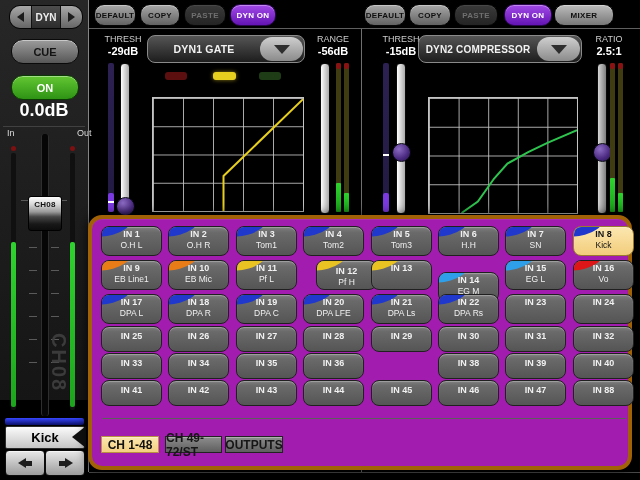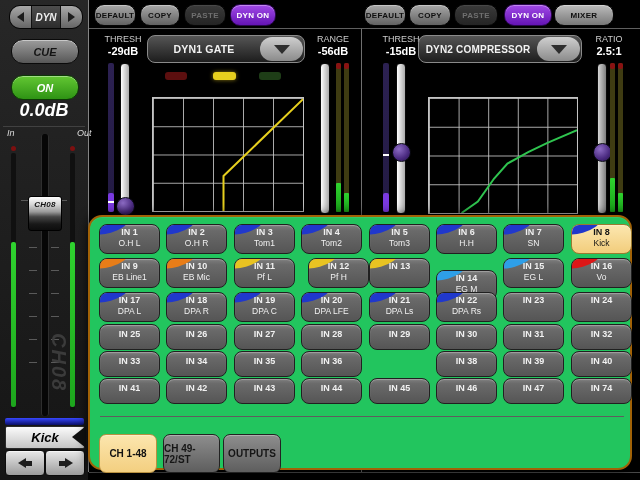--- a/index.html
+++ b/index.html
@@ -1,20 +1,20 @@
 <!DOCTYPE html>
 <html style="--accent-purple: #6414b4; --accent-purple-light: #a24ae8; --on-green: #2e9314; --on-green-light: #63c733; --selected-cream: #f5d488; --curve-yellow: #e6cf1e; --curve-green: #2fc44f; --meter-green: #2fd32f; --corner-blue: #2038cc; --corner-sky: #2e9fe8; --corner-orange: #e87d18; --corner-yellow: #e8c322; --corner-red: #dd1717;"><head>
 <meta charset="utf-8">
 <style>
   html,body{margin:0;padding:0;background:#000;}
   body{width:640px;height:480px;position:relative;overflow:hidden;
        font-family:"Liberation Sans",sans-serif;-webkit-font-smoothing:antialiased;}
   
-  .sidebar{position:absolute;left:0;top:0;width:88px;height:480px;
-           background:linear-gradient(180deg,#272727,#151515);font-style:italic;}
+  .sidebar{position:absolute;left:0;top:0;width:88px;height:400px;
+           background:linear-gradient(180deg,#272727,#151515);}
   .dyn-sel{position:absolute;left:9px;top:5px;width:72px;height:22px;border-radius:11px;
            overflow:hidden;display:flex;border:1px solid #050505;}
   .dyn-sel .seg{display:flex;align-items:center;justify-content:center;height:100%;}
   .dyn-sel .arrow{width:21px;background:linear-gradient(#a8a8a8,#666);cursor:pointer;}
   .dyn-sel .mid{flex:1;background:linear-gradient(#4d4d4d,#2c2c2c);color:#eee;
                 font-size:10px;font-weight:bold;border-left:1px solid #111;border-right:1px solid #111;}
   .tri{width:0;height:0;border-top:5px solid transparent;border-bottom:5px solid transparent;}
   .tri.left{border-right:7px solid #1c1c1c;}
   .tri.right{border-left:7px solid #1c1c1c;}
   .cue-btn{position:absolute;left:11px;top:39px;width:66px;height:23px;border-radius:12px;
@@ -108,42 +108,42 @@
          background-size:20% 100%,100% 25%;}
   .graph svg{position:absolute;left:0;top:0;width:100%;height:100%;}
   .graph polyline{fill:none;stroke-width:2;}
   .graph polyline.yellow{stroke:var(--curve-yellow,#e6cf1e);}
   .graph polyline.green{stroke:var(--curve-green,#2fc44f);}
   .gr-meter{position:absolute;top:63px;width:5px;height:149px;background:#3f3c12;border-radius:2px;}
   .gr-meter .cap{position:absolute;left:0;top:0;width:5px;height:6px;background:#8a1212;border-radius:2px;}
   .gr-meter .grn{position:absolute;left:0;width:5px;background:linear-gradient(180deg,var(--meter-green,#2fd32f),#18a018);border-radius:1px;}
   
   .panel{position:absolute;left:88px;top:215px;width:544px;height:255px;border-radius:14px;
-         background:#22c55e;border:2px solid #a16207;box-sizing:border-box;
+         background:#a21caf;border:4px solid #a16207;box-sizing:border-box;
          box-shadow:0 0 12px rgba(0,0,0,.85), inset 0 1px 0 rgba(255,255,255,.07);}
   .chgrid{position:absolute;left:0;top:0;width:100%;height:100%;}
   .ch-btn{position:absolute;width:61px;height:30px;border-radius:8px;overflow:hidden;
           background:linear-gradient(180deg,#7e7e7e 0%,#6a6a6a 20%,#555 100%);
           border:1px solid #202020;box-shadow:inset 0 1px 1px rgba(255,255,255,.28);
           display:flex;flex-direction:column;align-items:center;padding-top:2px;box-sizing:border-box;
           color:#f1f1f1;cursor:pointer;}
   .ch-btn .l1{font-size:9px;font-weight:bold;line-height:11px;position:relative;z-index:2;}
   .ch-btn .l2{font-size:8.5px;line-height:10px;position:relative;z-index:2;}
   .ch-btn.slim{height:26px;padding-top:4px;}
   .ch-btn.selected{background:linear-gradient(180deg,#fce7b0,#f2cd7c);color:#141414;border-color:#9a7a30;}
   .corner{position:absolute;top:-6px;left:-10px;width:38px;height:14px;border-radius:50%;
           transform:rotate(-16deg);z-index:1;}
   .corner.blue{background:var(--corner-blue,#2038cc);}
   .corner.sky{background:var(--corner-sky,#2e9fe8);}
   .corner.orange{background:var(--corner-orange,#e87d18);}
   .corner.yellow{background:var(--corner-yellow,#e8c322);}
   .corner.red{background:var(--corner-red,#dd1717);}
   .panel-div{position:absolute;left:10px;top:199px;width:524px;height:1px;background:#5e5e5e;}
-  .tab{position:absolute;top:217px;height:39px;border-radius:7px;display:flex;align-items:center;
-       justify-content:center;font-size:10px;font-weight:bold;cursor:pointer;
+  .tab{position:absolute;top:217px;height:17px;border-radius:0;display:flex;align-items:center;
+       justify-content:center;font-size:12px;font-weight:bold;cursor:pointer;
        background:linear-gradient(#8e8e8e,#5e5e5e);color:#161616;border:1px solid #222;
        box-shadow:inset 0 1px 0 rgba(255,255,255,.3);box-sizing:border-box;}
   .tab.sel{background:linear-gradient(#fce6ae,#f3cf80);color:#111;border-color:#b89040;}
 </style>
 </head>
 <body>
 
 <aside class="sidebar">
   <div class="dyn-sel">
     <div class="seg arrow">
@@ -342,21 +342,21 @@
         <div class="ch-btn" style="left: 76px; top: 41px;">
           <span class="corner orange"></span>
           <span class="l1">IN 10</span>
           <span class="l2">EB Mic</span>
         </div>
         <div class="ch-btn" style="left: 144px; top: 41px;">
           <span class="corner yellow"></span>
           <span class="l1">IN 11</span>
           <span class="l2">Pf L</span>
         </div>
-        <div class="ch-btn" style="left: 218px; top: 41px;">
+        <div class="ch-btn" style="left: 224px; top: 41px; justify-content: center;">
           <span class="corner yellow"></span>
           <span class="l1">IN 12</span>
           <span class="l2">Pf H</span>
         </div>
         <div class="ch-btn" style="left: 279px; top: 41px; gap: 16px;">
           <span class="corner yellow"></span>
           <span class="l1">IN 13</span>
           <span class="l2">Pf Hole</span>
         </div>
         <div class="ch-btn" style="left: 346px; top: 53px;">
@@ -470,21 +470,21 @@
         <div class="ch-btn slim" style="left: 279px; top: 161px;">
           <span class="l1">IN 45</span>
         </div>
         <div class="ch-btn slim" style="left: 346px; top: 161px;">
           <span class="l1">IN 46</span>
         </div>
         <div class="ch-btn slim" style="left: 413px; top: 161px;">
           <span class="l1">IN 47</span>
         </div>
         <div class="ch-btn slim" style="left: 481px; top: 161px;">
-          <span class="l1">IN 74</span>
+          <span class="l1">IN 88</span>
         </div>
       </div>
     <div class="panel-div"></div>
     <div class="tab sel" style="left:9px;width:58px">CH 1-48</div>
     <div class="tab" style="left:73px;width:57px">CH 49-72/ST</div>
     <div class="tab" style="left:133px;width:58px">OUTPUTS</div>
   </div>
 </main>
 
 </body></html>

